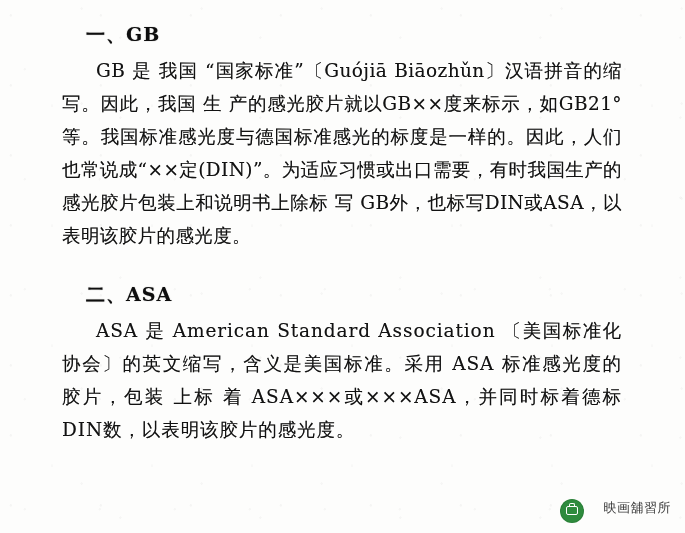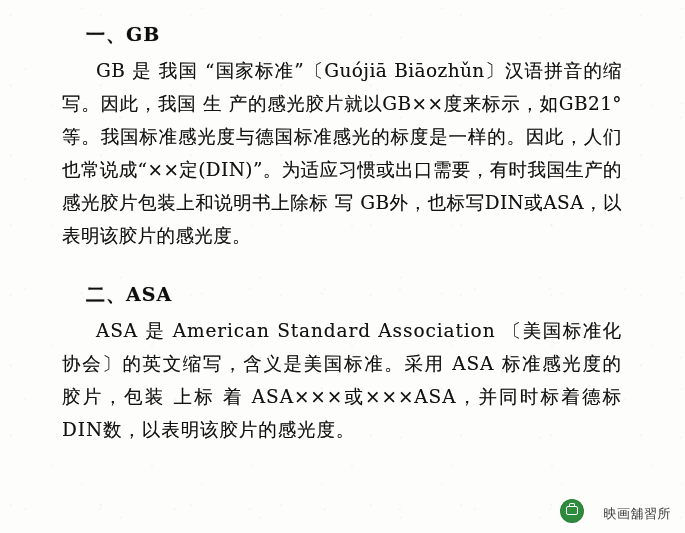--- a/index.html
+++ b/index.html
@@ -65,21 +65,21 @@
     text-shadow: 0 0 0.6px rgba(0,0,0,0.4);
   }
   p.body-text.wide-track {
     letter-spacing: 0.9px;
   }
   .footer-badge {
     position: absolute;
     right: 14px;
     bottom: 10px;
     display: flex;
-    align-items: flex-end;
+    align-items: flex-start;
     gap: 20px;
   }
   .badge-logo {
     width: 24px;
     height: 24px;
     border-radius: 50%;
     background: #2e8b3d;
     position: relative;
     flex: none;
     box-shadow: inset 0 0 0 1px rgba(0,0,0,0.08);

